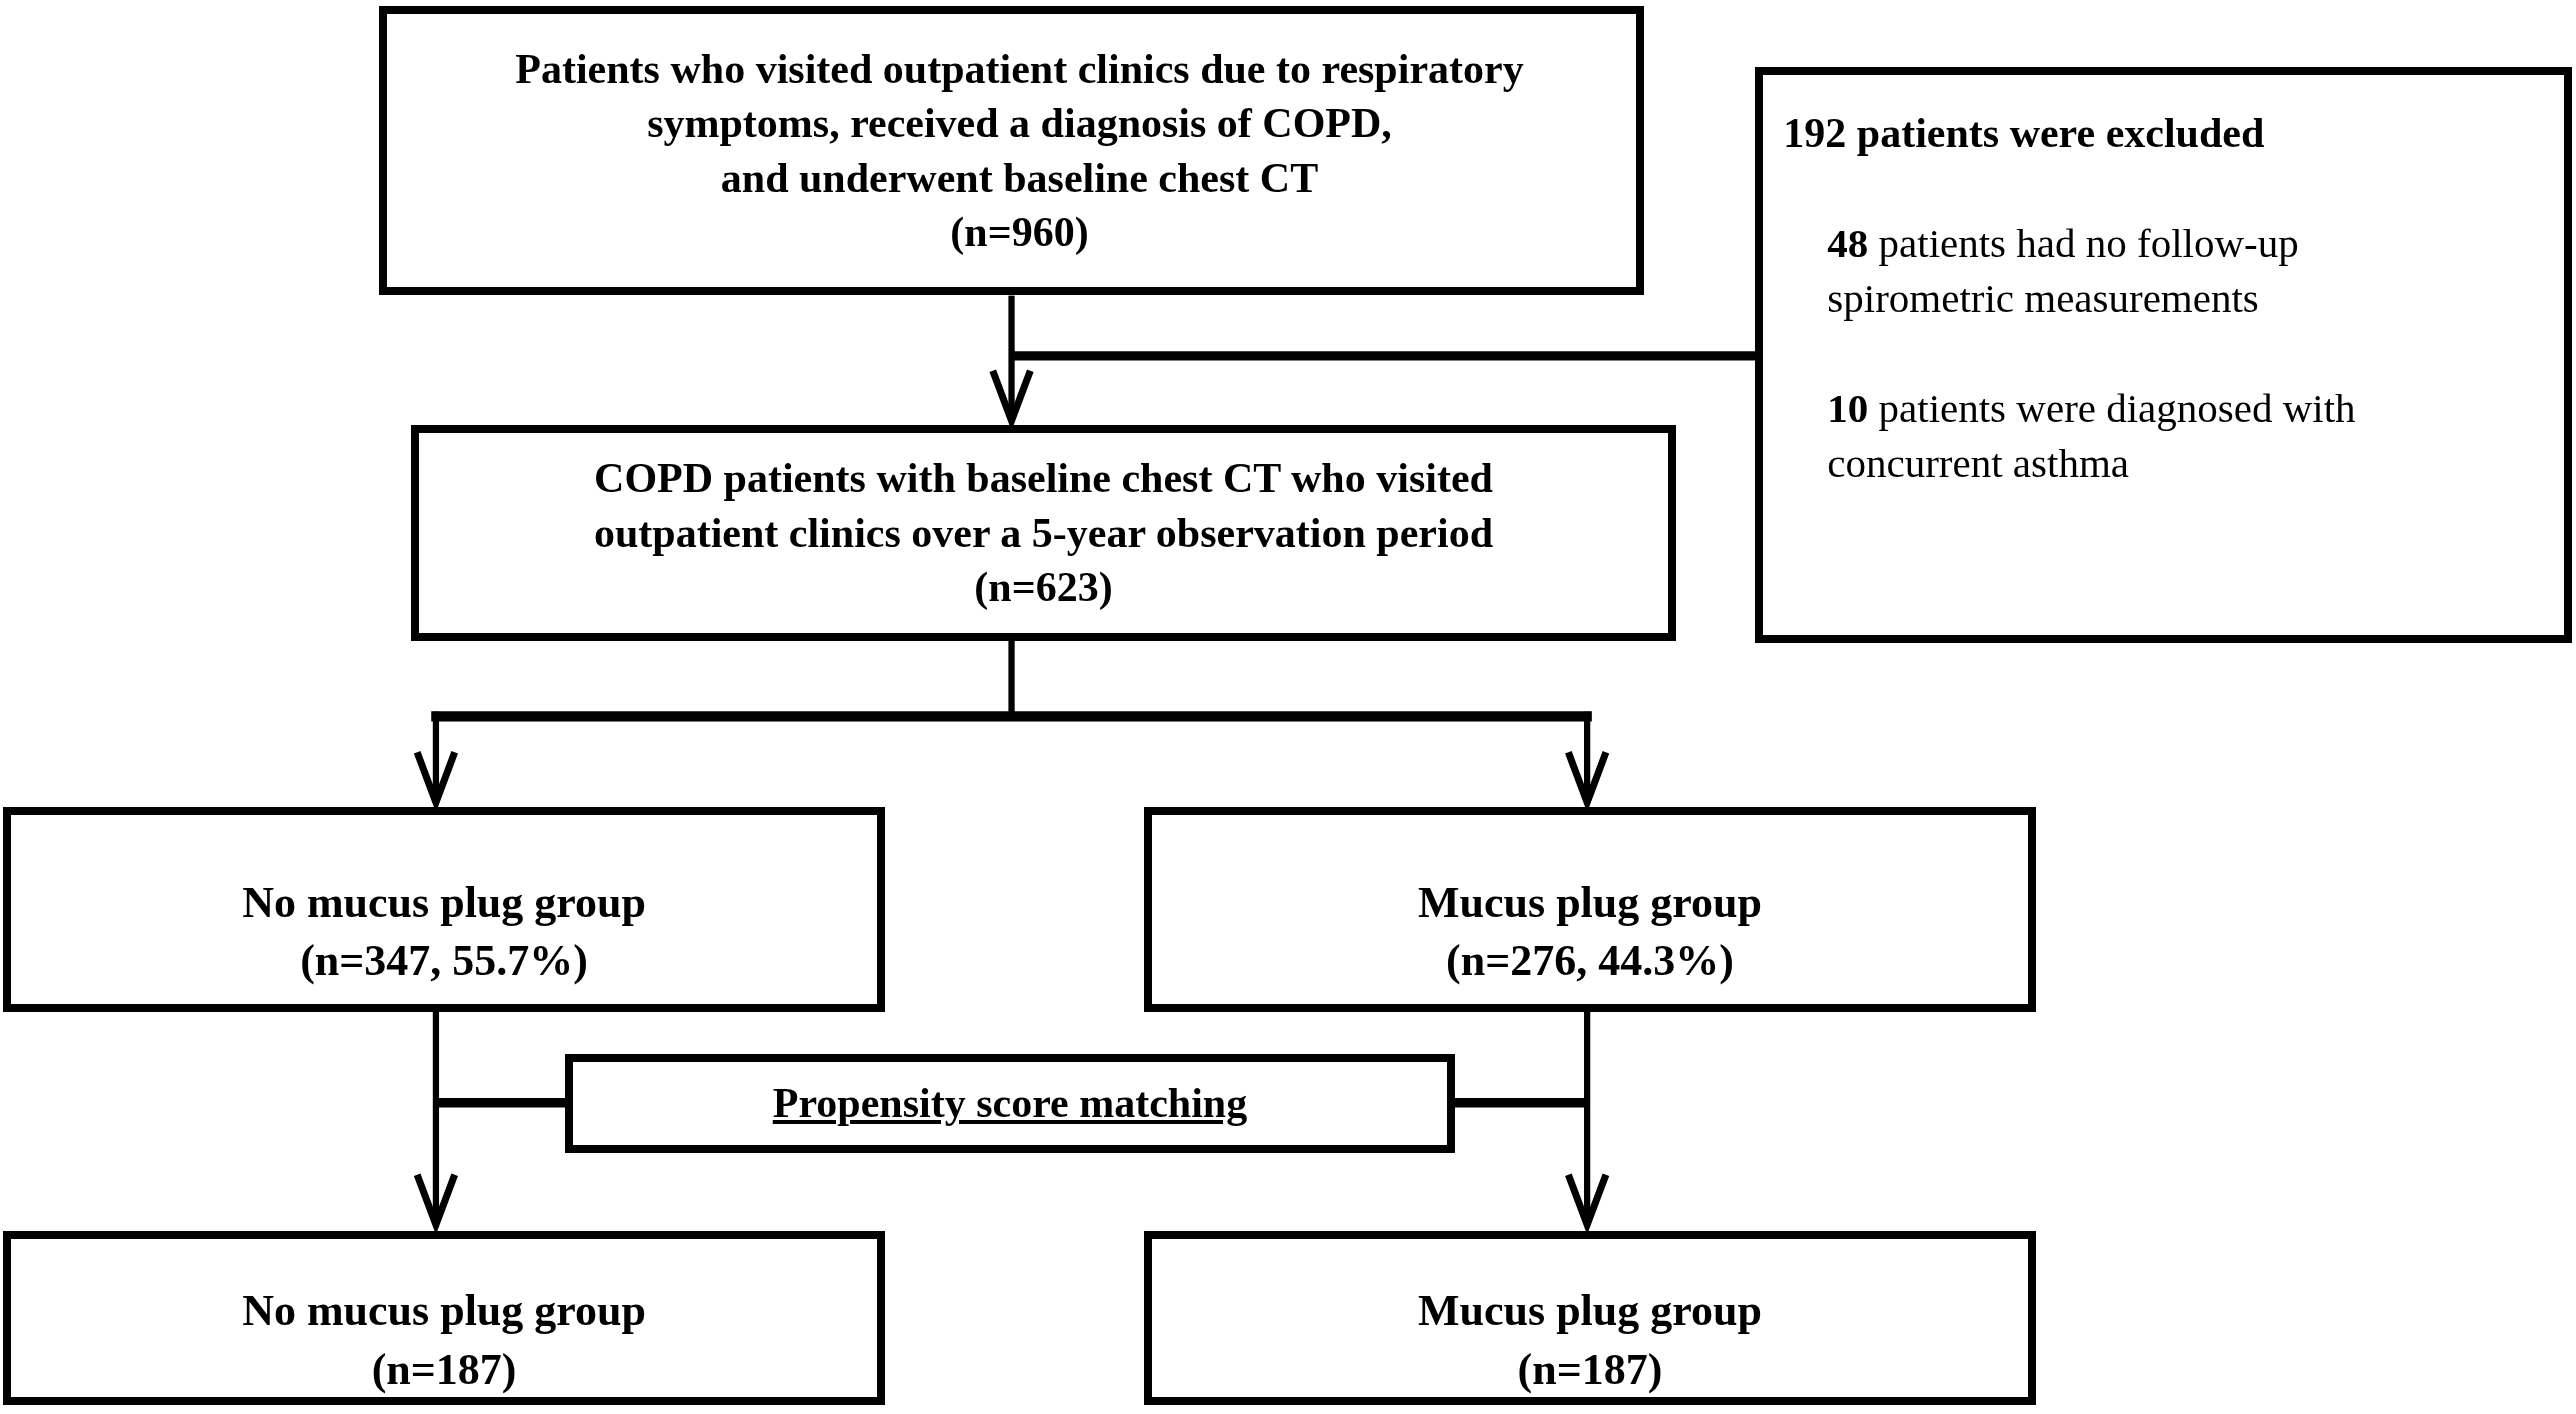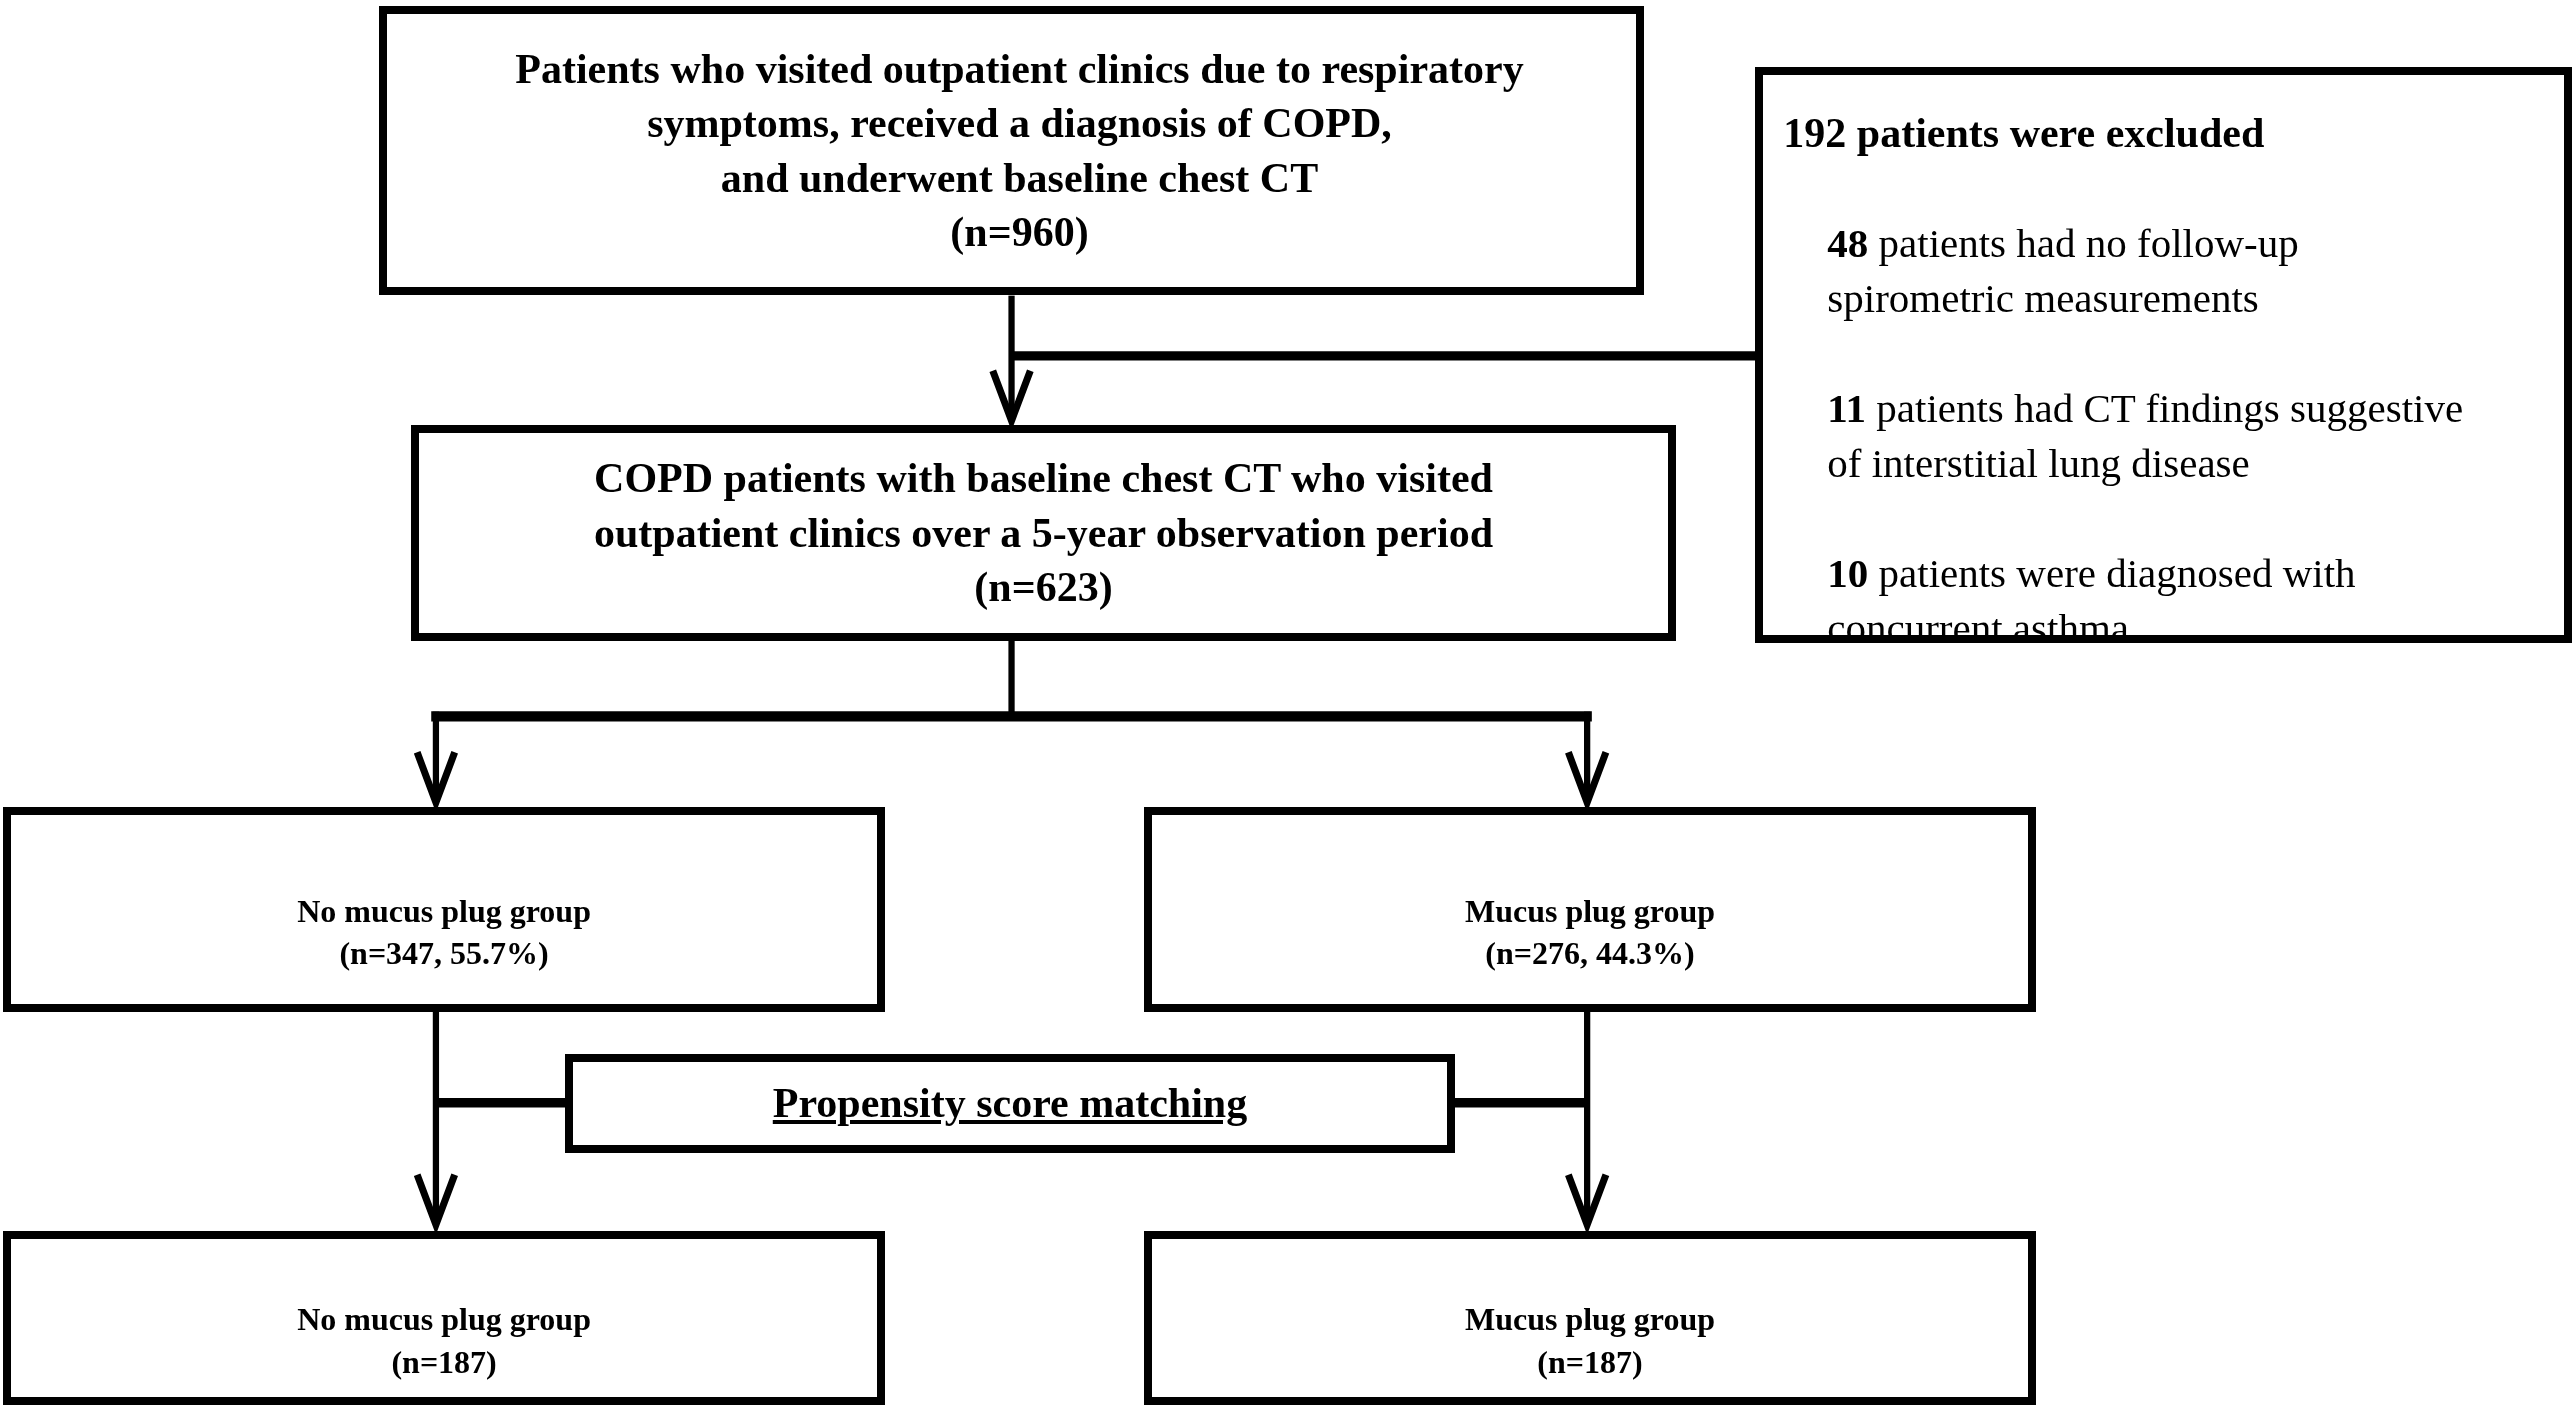--- a/index.html
+++ b/index.html
@@ -38,21 +38,21 @@
   }
   .box-text {
     width: 100%;
     font-size: 42px;
     line-height: 1.30;
     font-weight: bold;
     text-align: center;
     white-space: pre-line;
   }
   .box-text.lg {
-    font-size: 32px;
+    font-size: 44px;
     line-height: 1.32;
     margin-top: 45px;
   }
   #box-initial   { left: 379px;  top: 6.3px;    width: 1265px; height: 289px; padding-left: 16px; }
   #box-exclusion { left: 1755px; top: 67px;   width: 817px; height: 576px;
                    display: block; padding: 31px 9.4px 0 20.3px; }
   #box-cohort    { left: 379px;  top: 425px;  width: 1265px; height: 216px; margin-left: 32px; }
   #box-nomucus   { left: 3.1px;    top: 807px; width: 882px; height: 205px; }
   #box-mucus     { left: 1144px; top: 807px; width: 892px; height: 205px; }
   #box-psm       { left: 565px;  top: 1054px; width: 890px; height: 99px; text-decoration: underline; }
@@ -126,24 +126,20 @@
 (n=960)</div>
   </div>
 
   <div class="box" id="box-exclusion">
     <div class="excl-title">192 patients were excluded</div>
     <div class="excl-item">
       <span class="num">48</span><span> patients had no follow-up
 spirometric measurements</span>
     </div>
     <div class="excl-item">
-      <span class="num">11</span><span> patients had CT findings suggestive
-of interstitial lung disease</span>
-    </div>
-    <div class="excl-item">
       <span class="num">10</span><span> patients were diagnosed with
 concurrent asthma</span>
     </div>
   </div>
 
   <div class="box" id="box-cohort">
     <div class="box-text">COPD patients with baseline chest CT who visited
 outpatient clinics over a 5-year observation period
 (n=623)</div>
   </div>

